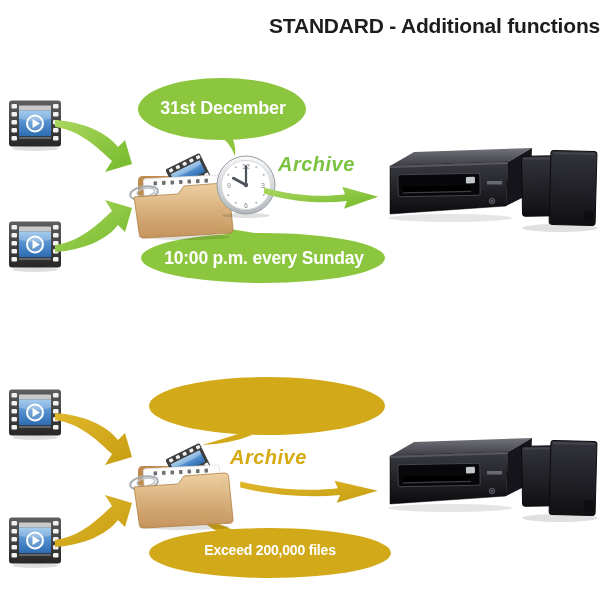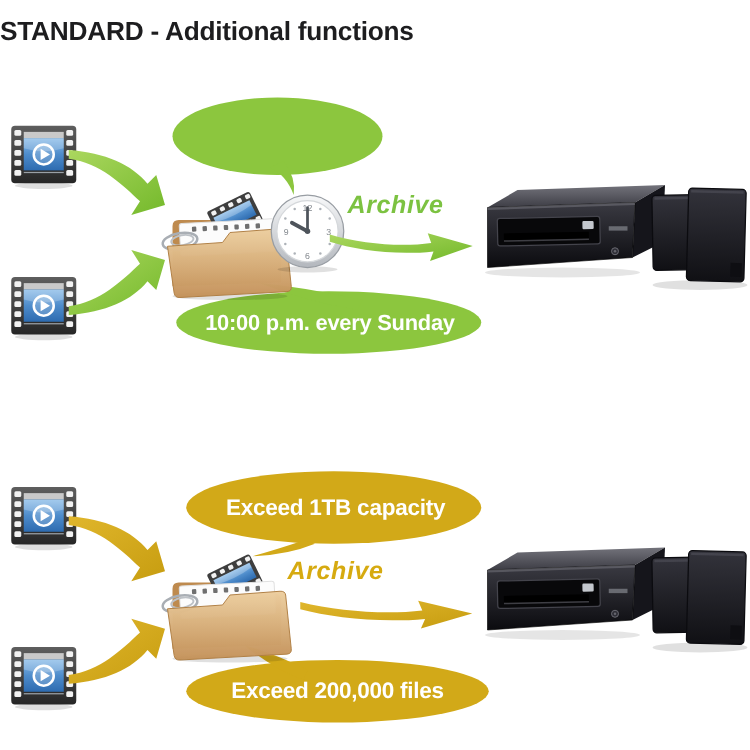--- a/index.html
+++ b/index.html
@@ -1,19 +1,19 @@
 <!DOCTYPE html>
 <html><head>
 <meta charset="utf-8">
 <style>
   html,body{margin:0;padding:0;background:#fff;}
   .stage{position:relative;width:600px;height:600px;background:#ffffff;overflow:hidden;
          font-family:"Liberation Sans",sans-serif;}
   .abs{position:absolute;}
-  .title{position:absolute;top:14px;left:0;width:600px;text-align:left;
+  .title{position:absolute;top:14px;left:0;width:600px;text-align:right;
          font-size:21px;font-weight:600;color:#1d1d1f;letter-spacing:-0.2px;}
   .callout-text{position:absolute;color:#ffffff;font-weight:bold;text-align:center;
                 line-height:1.15;letter-spacing:-0.2px;}
   .archive{position:absolute;font-style:italic;font-weight:bold;font-size:20px;
            text-align:left;letter-spacing:0.5px;}
   .archive.green{color:#7cc241;}
   .archive.gold{color:#d6aa10;}
   svg{display:block;overflow:visible;}
 </style>
 </head>
@@ -198,20 +198,21 @@
   <svg class="abs" style="left:52px;top:197px" width="82" height="58" viewBox="0 0 82 58">
       <use href="#arrowUpPath" fill="url(#gGreen)"></use>
     </svg>
 
   <svg class="abs" style="left:136px;top:76px" width="176" height="84" viewBox="0 0 176 84">
     <g fill="#8CC63E">
       <ellipse cx="86" cy="33" rx="84" ry="31"></ellipse>
       <path d="M80,58 Q93,64 99,80 Q101,66 91,53 Z"></path>
     </g>
   </svg>
+  <div class="callout-text" style="left:148px;top:98px;width:150px;font-size:18px">31st December</div>
 
   <svg class="abs" style="left:140px;top:220px" width="248" height="66" viewBox="0 0 248 66">
     <g fill="#8CC63E">
       <ellipse cx="123" cy="38" rx="122" ry="25"></ellipse>
       <path d="M150,20 Q105,10 66,6 Q108,22 146,28 Z"></path>
     </g>
   </svg>
   <div class="callout-text" style="left:146px;top:248px;width:236px;font-size:17.5px">10:00 p.m. every Sunday</div>
 
   <svg class="abs" style="left:126px;top:150px" width="112" height="92" viewBox="0 0 112 90">
@@ -243,29 +244,28 @@
   <svg class="abs" style="left:52px;top:492px" width="82" height="58" viewBox="0 0 82 58">
       <use href="#arrowUpPath" fill="url(#gYellow)"></use>
     </svg>
 
   <svg class="abs" style="left:148px;top:376px" width="240" height="72" viewBox="0 0 240 72">
     <g fill="#D2A918">
       <ellipse cx="119" cy="30" rx="118" ry="29"></ellipse>
       <path d="M96,56 Q72,64 54,69 Q82,68 104,59 Z"></path>
     </g>
   </svg>
-  <div class="callout-text" style="left:156px;top:396px;width:225px;font-size:18px">Exceed 1TB capacity</div>
 
   <svg class="abs" style="left:148px;top:512px" width="245" height="68" viewBox="0 0 245 68">
     <g fill="#D2A918">
       <ellipse cx="122" cy="41" rx="121" ry="25"></ellipse>
       <path d="M98,24 Q72,11 47,4 Q72,24 95,32 Z"></path>
     </g>
   </svg>
-  <div class="callout-text" style="left:156px;top:542px;width:228px;font-size:18px">Exceed 200,000 files</div>
+  <div class="callout-text" style="left:156px;top:542px;width:228px;font-size:14px">Exceed 200,000 files</div>
 
   <svg class="abs" style="left:126px;top:440px" width="112" height="92" viewBox="0 0 112 90">
       <use href="#folder-icon"></use>
     </svg>
 
   <div class="archive gold" style="left:230px;top:446px;width:88px">Archive</div>
   <svg class="abs" style="left:238px;top:473px" width="142" height="34" viewBox="0 0 128 40" preserveAspectRatio="none">
       <use href="#swooshPath" fill="url(#gYellow)"></use>
     </svg>
 

